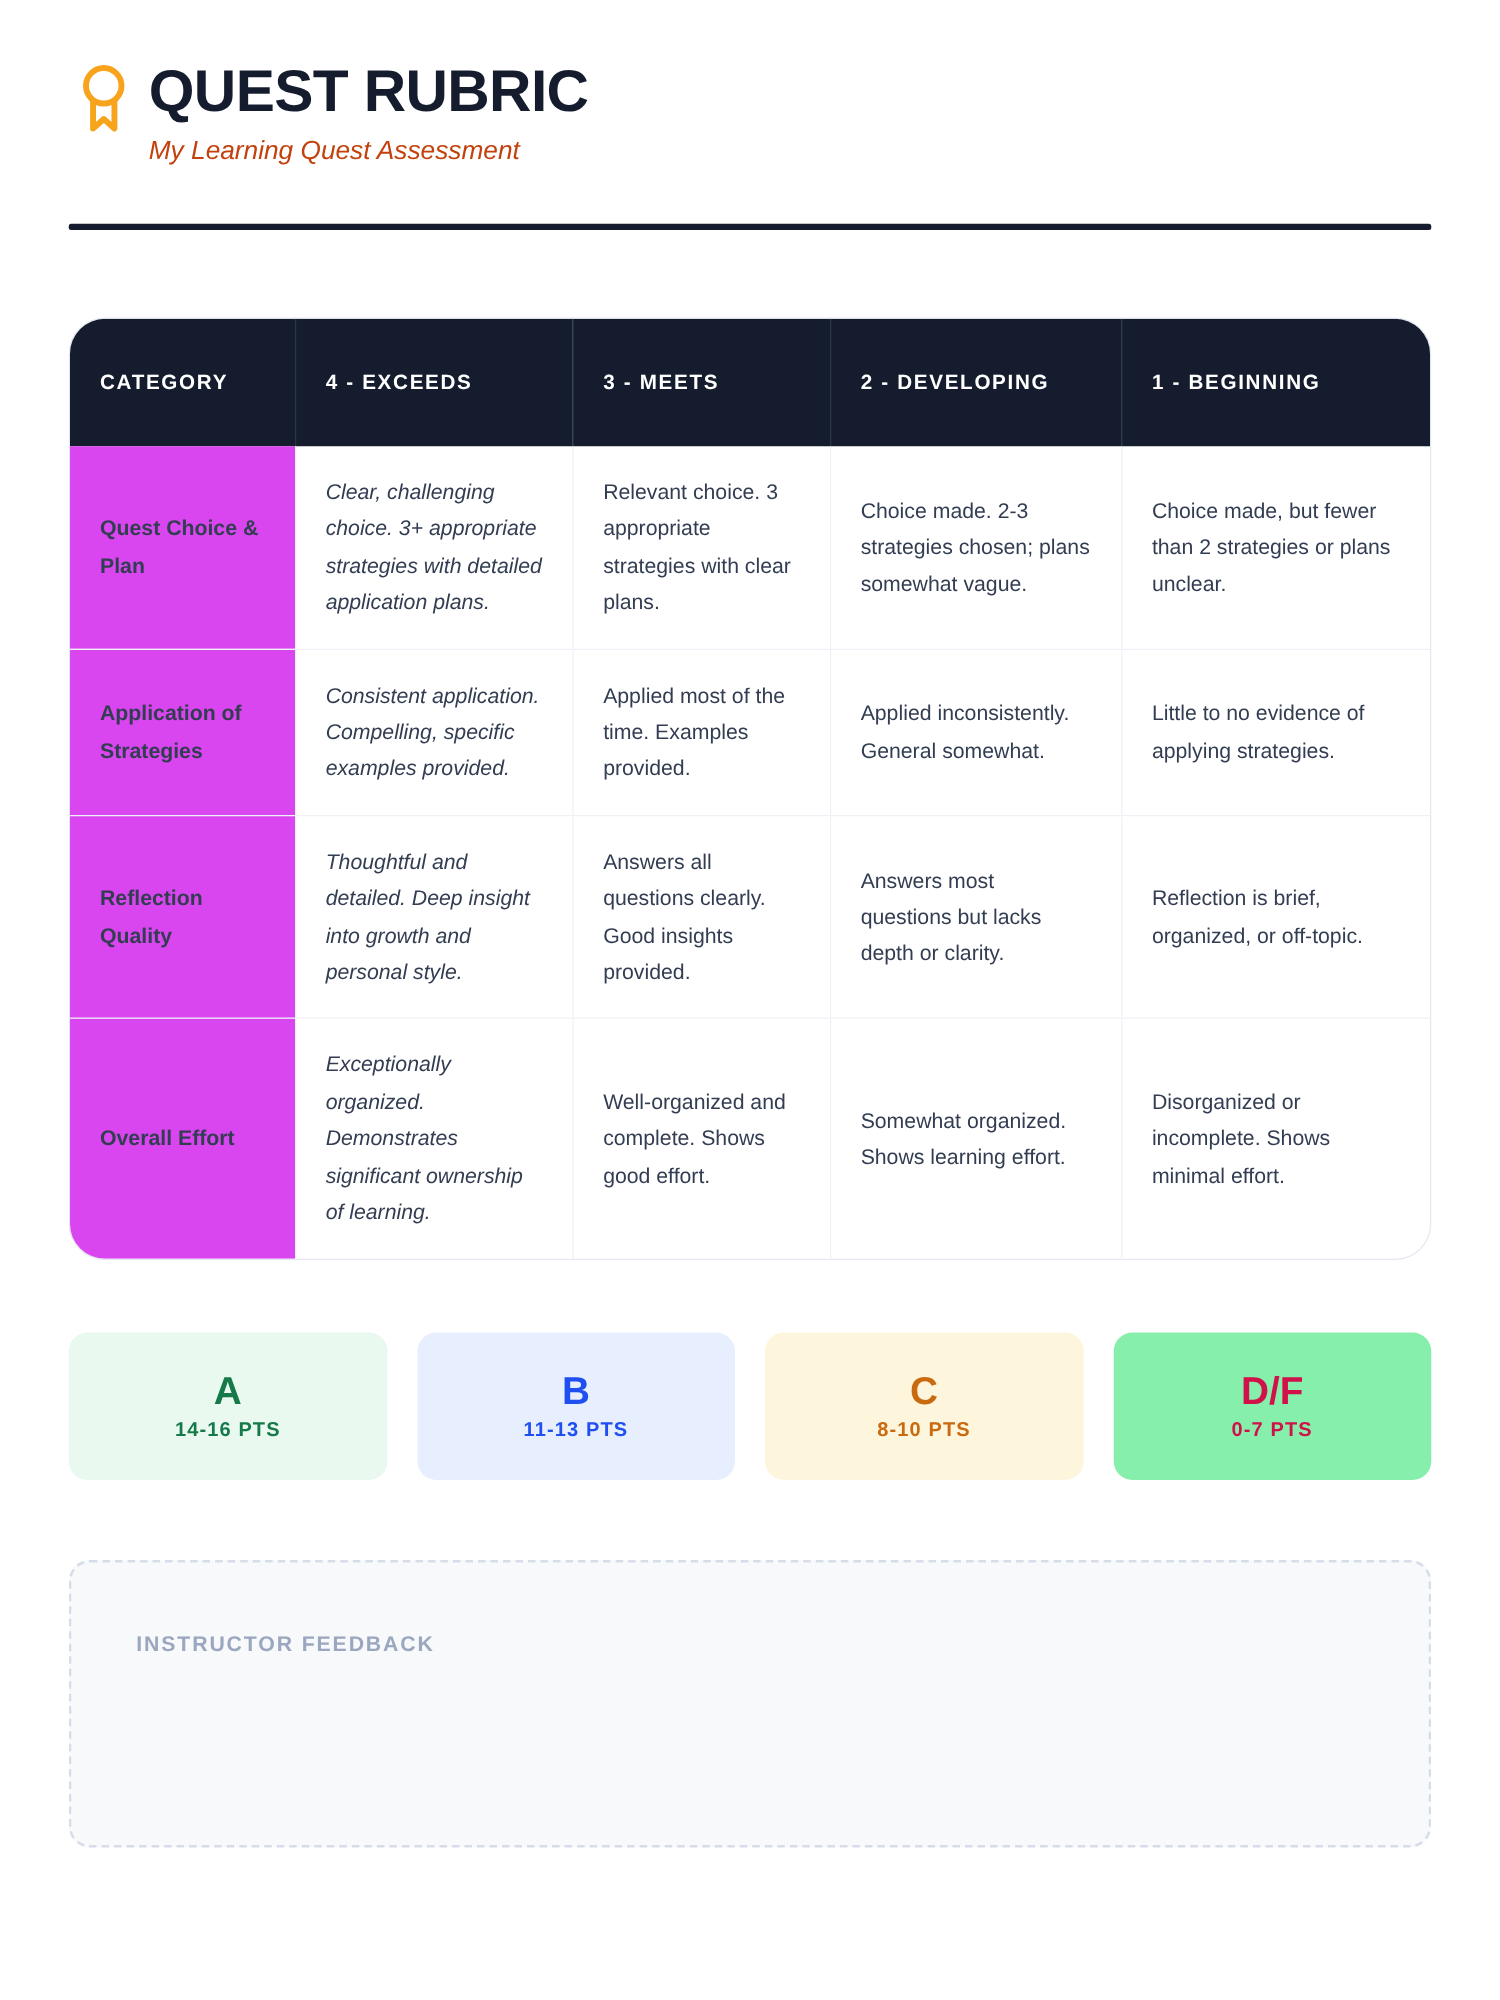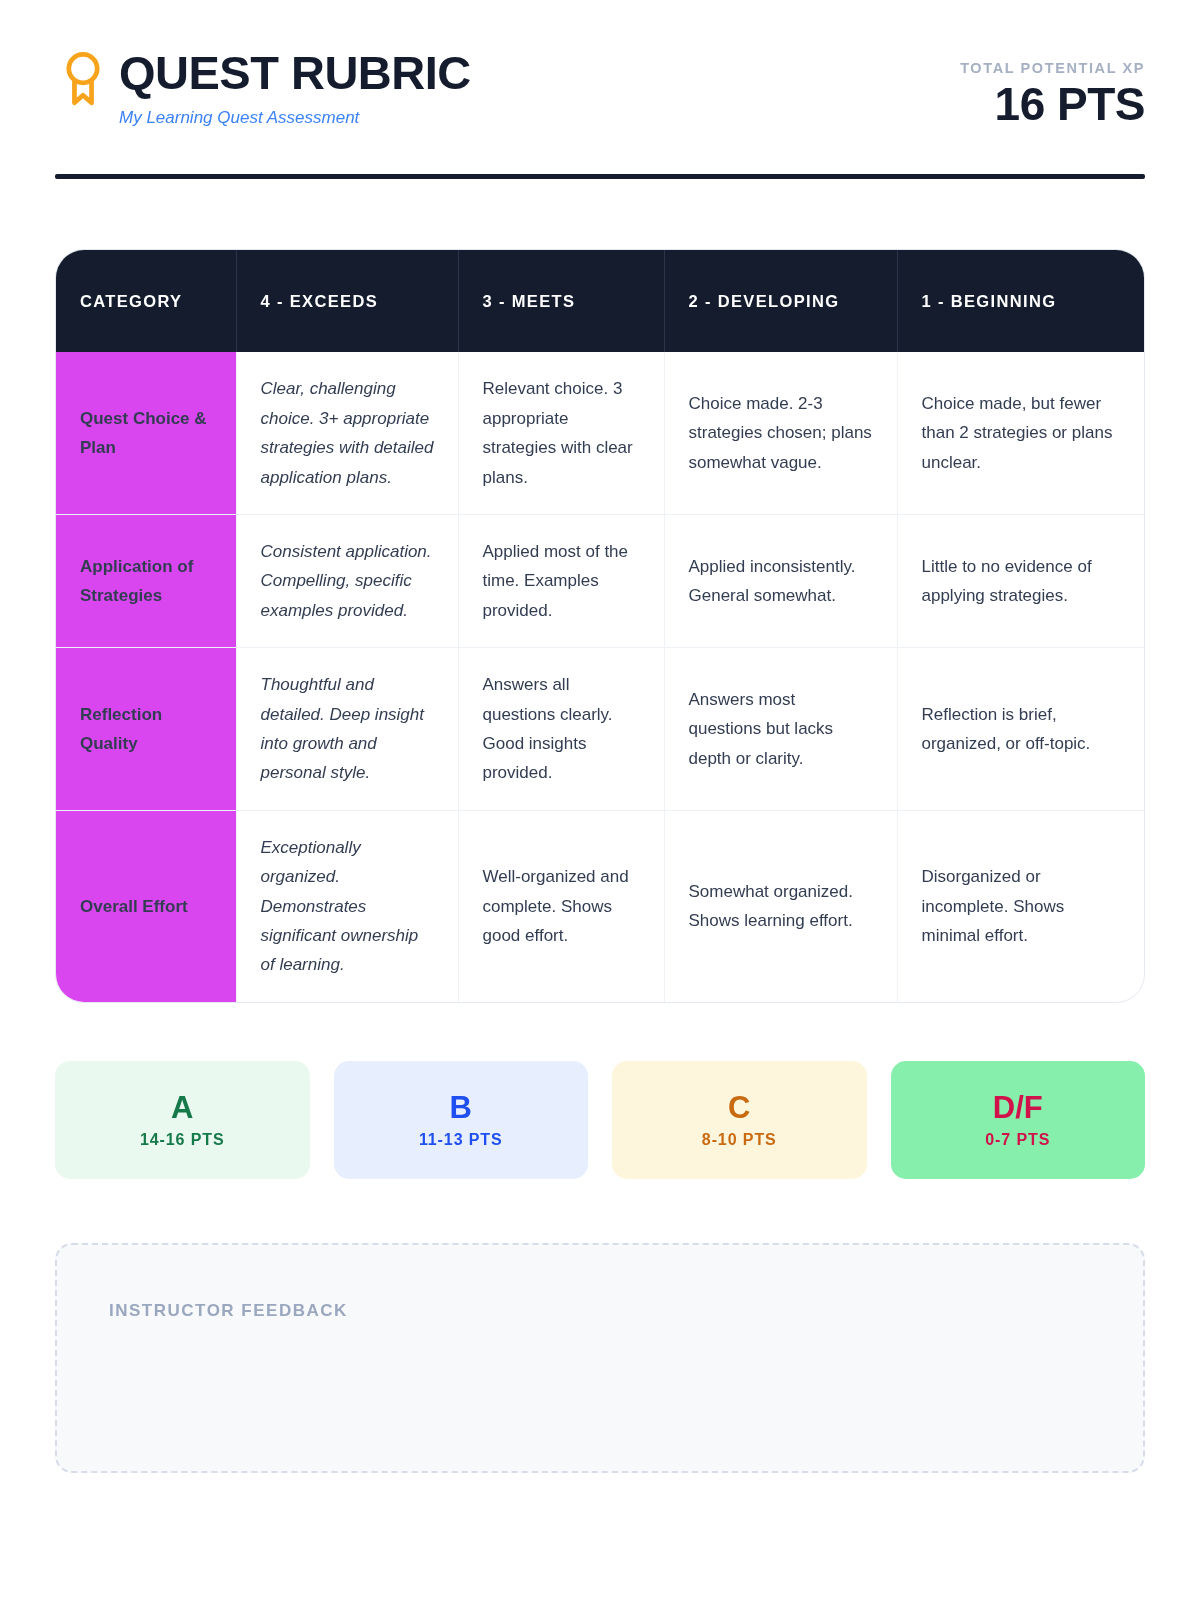--- a/index.html
+++ b/index.html
@@ -46,23 +46,23 @@
 
   .title {
     font-size: 47px;
     font-weight: 700;
     letter-spacing: -0.5px;
     color: #141c2e;
     line-height: 1.06;
   }
 
   .subtitle {
-    font-size: 17px;
+    font-size: 21px;
     font-style: italic;
-    color: #3b82f6;
+    color: #c2410c;
     margin-top: 10px;
     line-height: 1.2;
   }
 
   .xp-block { text-align: right; padding-top: 12px; }
 
   .xp-label {
     font-size: 14.5px;
     font-weight: 700;
     letter-spacing: 1.6px;
@@ -201,24 +201,20 @@
       <svg class="brand-icon" viewBox="0 0 28 38" fill="none">
         <circle cx="14" cy="12.2" r="9.3" stroke="#f7a41c" stroke-width="3.1" fill="none"></circle>
         <path d="M8.4 20.6 L8.4 34.6 L14 29.6 L19.6 34.6 L19.6 20.6" stroke="#f7a41c" stroke-width="3.1" fill="none" stroke-linejoin="round" stroke-linecap="round"></path>
       </svg>
       <div class="brand-text">
         <div class="title">QUEST RUBRIC</div>
         <div class="subtitle">My Learning Quest Assessment</div>
       </div>
     </div>
 
-    <div class="xp-block">
-      <div class="xp-label">TOTAL POTENTIAL XP</div>
-      <div class="xp-value">16 PTS</div>
-    </div>
 
   </div>
 
   <div class="rule"></div>
 
   <div class="rubric-wrap">
     <table class="rubric">
       <colgroup>
         <col class="c-cat">
           <col class="c-col1">

